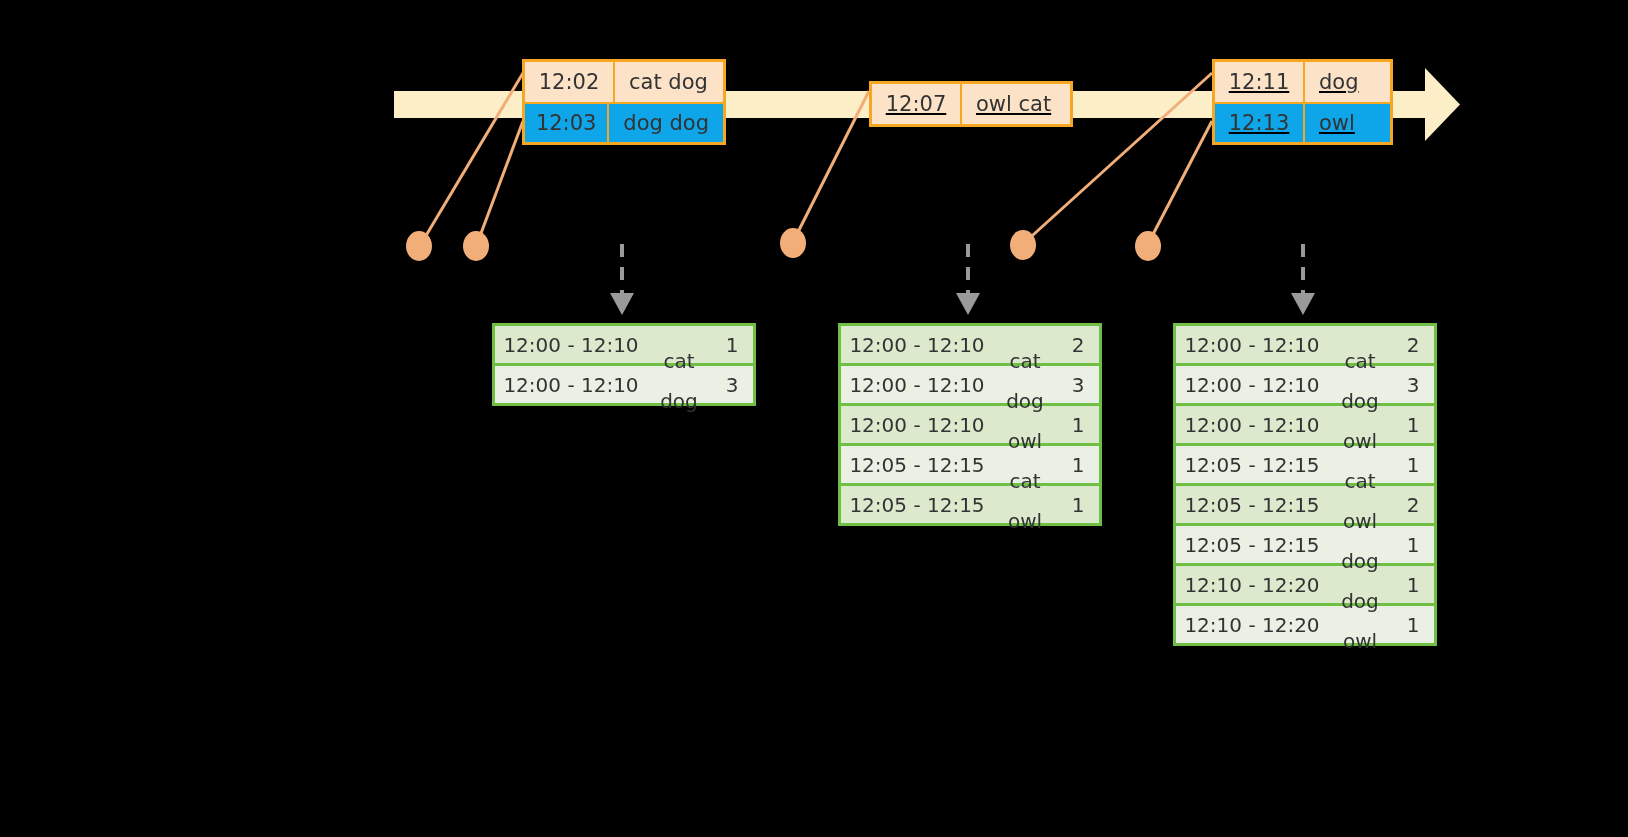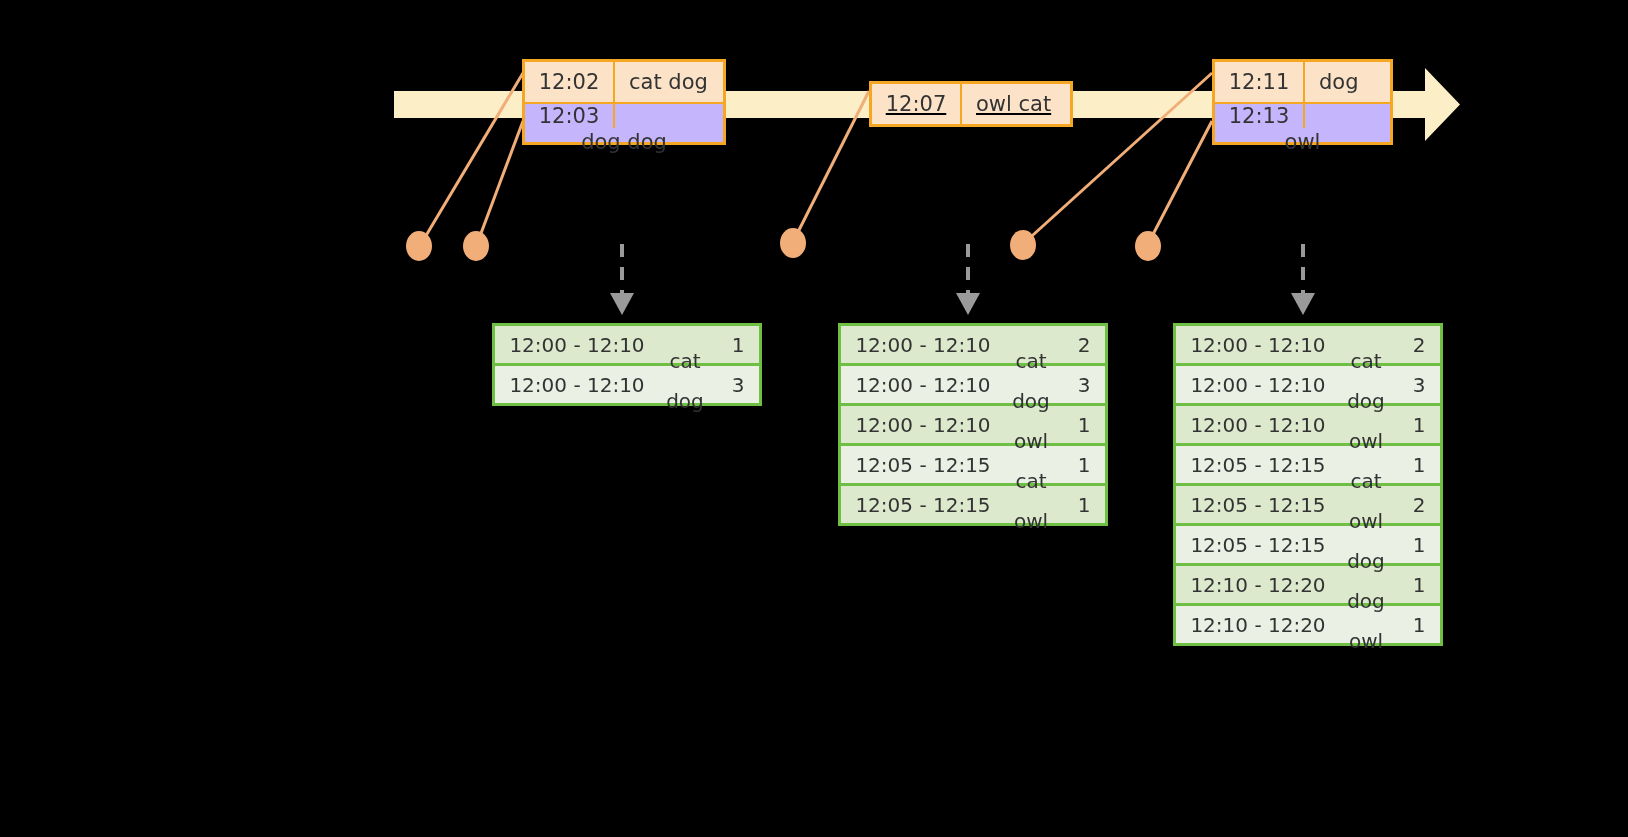--- a/index.html
+++ b/index.html
@@ -7,29 +7,29 @@
        font-family:"DejaVu Sans","Liberation Sans",sans-serif;}
   #stage{position:absolute;left:0;top:1px;width:1628px;height:837px;}
   svg.layer{position:absolute;left:0;top:0;width:1628px;height:837px;pointer-events:none;}
 
   
   .evt-group{position:absolute;border:3px solid #F5A623;box-sizing:border-box;
              background:#FFF6EA;}
   .evt-row{display:flex;height:40px;box-sizing:border-box;}
   .evt-row + .evt-row{border-top:2px solid #F5A623;}
   .evt-row.shade{background:#FCE3C8;}
-  .evt-row.plain{background:#c4b5fd;flex-direction:column;}
+  .evt-row.plain{background:#0ea5e9;}
   .evt-time{width:88px;display:flex;align-items:center;justify-content:center;
             border-right:2px solid #F5A623;font-size:21px;color:#333;}
   .evt-words{display:flex;align-items:center;justify-content:center;
              font-size:21px;color:#333;padding:2px 14px;white-space:nowrap;}
 
   
   .gtable{position:absolute;border:3px solid #6FBF44;box-sizing:border-box;background:#6FBF44;}
-  .grow{display:flex;height:37px;box-sizing:border-box;padding-left:6px;}
+  .grow{display:flex;height:37px;box-sizing:border-box;}
   .grow.a{background:#DCE9CC;}
   .grow.b{background:#EAF1E4;}
   .gcell{display:flex;align-items:center;justify-content:center;
          font-size:20px;color:#333;box-sizing:border-box;}
   .c-win{width:152px;}
   .c-key{width:58px;margin-top:32px;}
   .c-val{width:42px;}
   .grow .gcell + .gcell{margin-left:3px;}
   .grow + .grow{margin-top:3px;}
   .gtable .grow{margin-left:0;}
@@ -84,21 +84,21 @@
     </div>
   </div>
 
   <div class="evt-group" style="left:869px;top:80px;width:204px;text-decoration:underline;">
     <div class="evt-row shade">
       <div class="evt-time">12:07</div>
       <div class="evt-words">owl cat</div>
     </div>
   </div>
 
-  <div class="evt-group" style="left:1212px;top:58px;width:181px;">
+  <div class="evt-group" style="left:1212px;top:58px;width:181px;text-decoration:underline;">
     <div class="evt-row shade">
       <div class="evt-time">12:11</div>
       <div class="evt-words">dog</div>
     </div>
     <div class="evt-row plain">
       <div class="evt-time">12:13</div>
       <div class="evt-words">owl</div>
     </div>
   </div>
 

